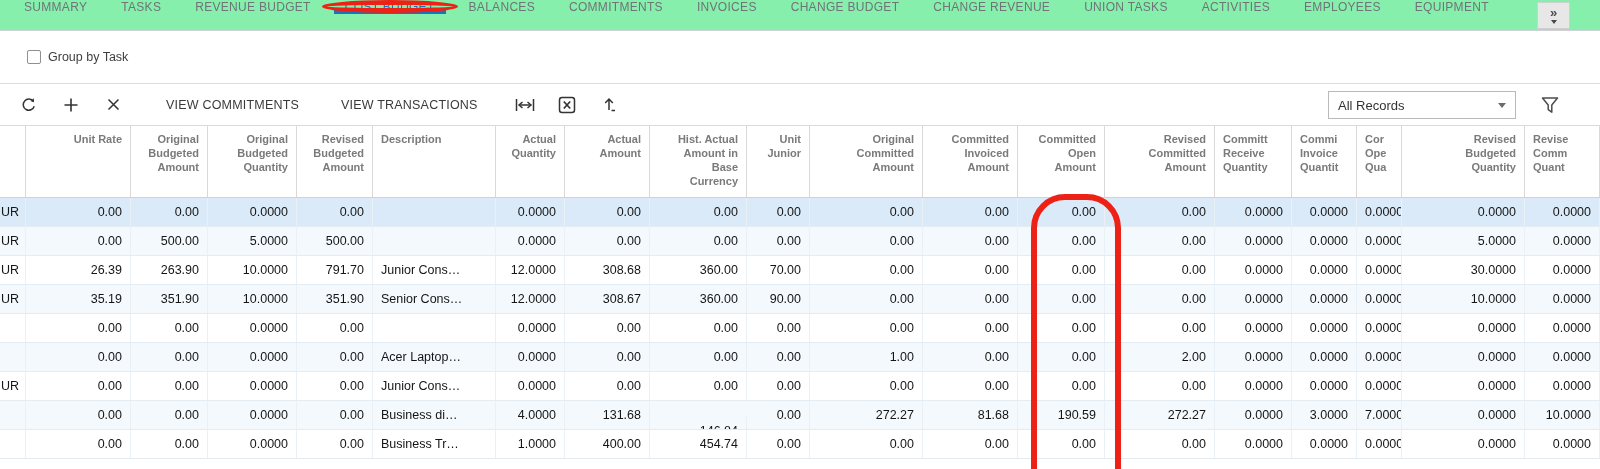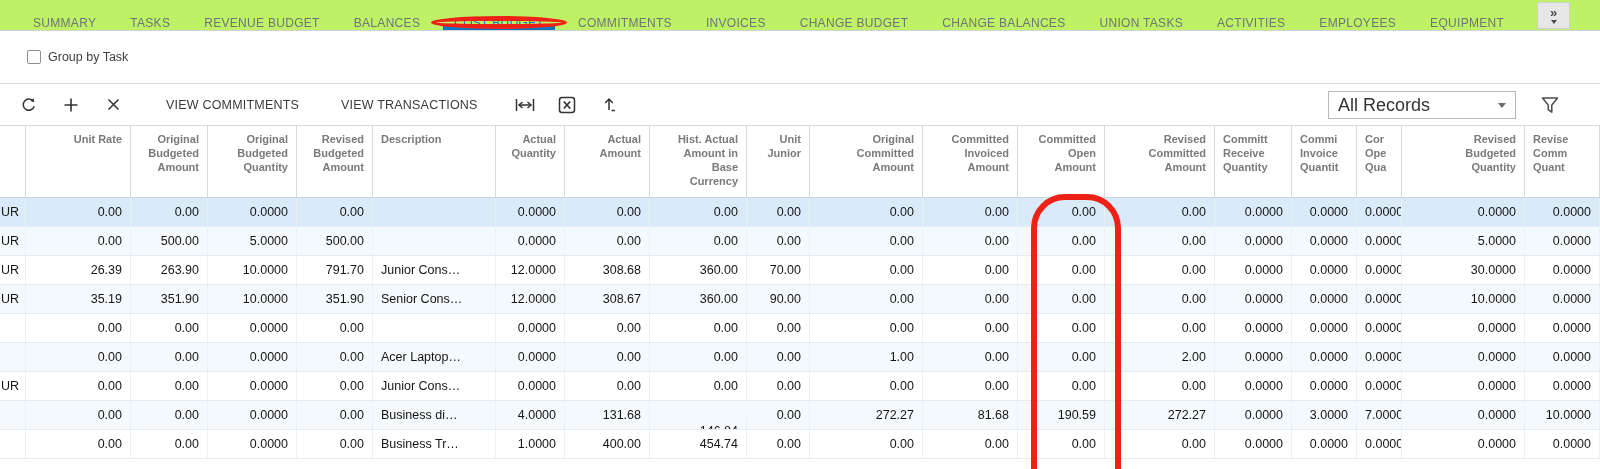--- a/index.html
+++ b/index.html
@@ -1,22 +1,22 @@
 <!DOCTYPE html>
 <html><head>
 <meta charset="utf-8">
 <style>
   * { margin:0; padding:0; box-sizing:border-box; }
   html,body { width:1600px; height:469px; background:#fff; overflow:hidden;
               font-family:"Liberation Sans", sans-serif; }
   #page { position:relative; width:1600px; height:469px; background:#fff; }
 
   
-  .tabbar { position:relative; height:31px; border-bottom:1px solid #cfd3d6; background:#bef264;
-            display:flex; align-items:flex-end; padding-left:16px; }
+  .tabbar { position:relative; height:31px; border-bottom:1px solid #cfd3d6; background:#86efac;
+            display:flex; align-items:flex-start; padding-left:7px; }
   .tab { position:relative; display:flex; align-items:center; padding:0 17px; cursor:pointer; }
   .tab-label { font-size:12px; letter-spacing:.3px; color:#6e7478; white-space:nowrap; }
   .tab.active .tab-label { color:#0f76c0; }
   .tab.active::after { content:""; position:absolute; left:6px; right:6px; bottom:0; height:4px; background:#1276c0; }
   .tab-ring { position:absolute; left:-6px; right:-6px; top:0px; bottom:1px;
               border:5px solid #ee2117; border-radius:50%; pointer-events:none; z-index:5; }
   .tab-overflow { position:absolute; right:30px; top:2px; width:33px; height:27px; background:#e7e7e7;
                   border:1px solid #cfcfcf; display:flex; flex-direction:column; align-items:center;
                   justify-content:center; cursor:pointer; }
   .tab-overflow .chev { font-size:13px; font-weight:bold; color:#4a4a4a; line-height:11px; }
@@ -28,21 +28,21 @@
   .checkbox { width:14px; height:14px; border:1px solid #8f8f8f; border-radius:2px; background:#fff; cursor:pointer; }
   .cb-label { margin-left:7px; font-size:12.5px; color:#3f3f3f; }
 
   
   .toolbar { position:relative; height:41px; display:flex; align-items:center; padding-left:12px; background:#fff; }
   .tb-icon { width:34px; height:30px; display:flex; align-items:center; justify-content:center; cursor:pointer; margin-right:8px; }
   .tb-btn { font-size:12.5px; color:#3a3a3a; letter-spacing:.2px; padding:0 16px; height:30px;
             display:flex; align-items:center; cursor:pointer; white-space:nowrap; }
   .records-select { position:absolute; right:84px; top:7px; width:188px; height:28px; border:1px solid #b9b9b9;
                     background:#fff; display:flex; align-items:center; padding:0 9px; cursor:pointer; }
-  .records-select .val { flex:1; font-size:18px; color:#333; }
+  .records-select .val { flex:1; font-size:13px; color:#333; }
   .sel-caret { width:0; height:0; border-left:4px solid transparent; border-right:4px solid transparent;
                border-top:5px solid #6b6b6b; }
   .funnel-btn { position:absolute; right:38px; top:10px; width:24px; height:22px; display:flex;
                 align-items:center; justify-content:center; cursor:pointer; }
 
   
   .grid { position:relative; width:1600px; border-top:1px solid #dadada; }
   .ghead { display:flex; height:72px; border-bottom:1px solid #c9d6e2; background:#fff; }
   .hcell { font-size:11px; font-weight:bold; color:#7a7a7a; text-align:right; padding:6px 8px 0 8px;
            line-height:14px; white-space:pre-line; overflow:hidden; border-right:1px solid #d9d9d9;
@@ -70,38 +70,38 @@
     <div style="display:flex;">
         <div class="tab">
           <span class="tab-label">SUMMARY</span>
         </div>
         <div class="tab">
           <span class="tab-label">TASKS</span>
         </div>
         <div class="tab">
           <span class="tab-label">REVENUE BUDGET</span>
         </div>
-        <div class="tab">
-          <span class="tab-label">BALANCES</span>
-        </div>
         <div class="tab active">
           <span class="tab-label">COST BUDGET</span>
           <span class="tab-ring"></span>
         </div>
         <div class="tab">
+          <span class="tab-label">BALANCES</span>
+        </div>
+        <div class="tab">
           <span class="tab-label">COMMITMENTS</span>
         </div>
         <div class="tab">
           <span class="tab-label">INVOICES</span>
         </div>
         <div class="tab">
           <span class="tab-label">CHANGE BUDGET</span>
         </div>
         <div class="tab">
-          <span class="tab-label">CHANGE BALANCES</span>
+          <span class="tab-label">CHANGE REVENUE</span>
         </div>
         <div class="tab">
           <span class="tab-label">UNION TASKS</span>
         </div>
         <div class="tab">
           <span class="tab-label">ACTIVITIES</span>
         </div>
         <div class="tab">
           <span class="tab-label">EMPLOYEES</span>
         </div>

